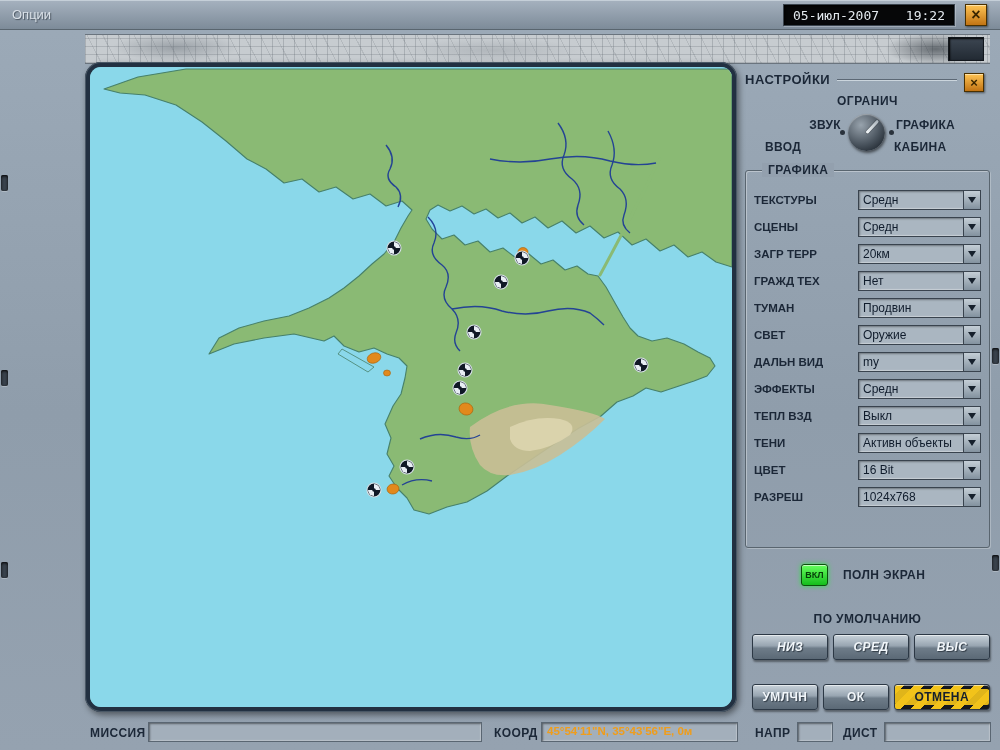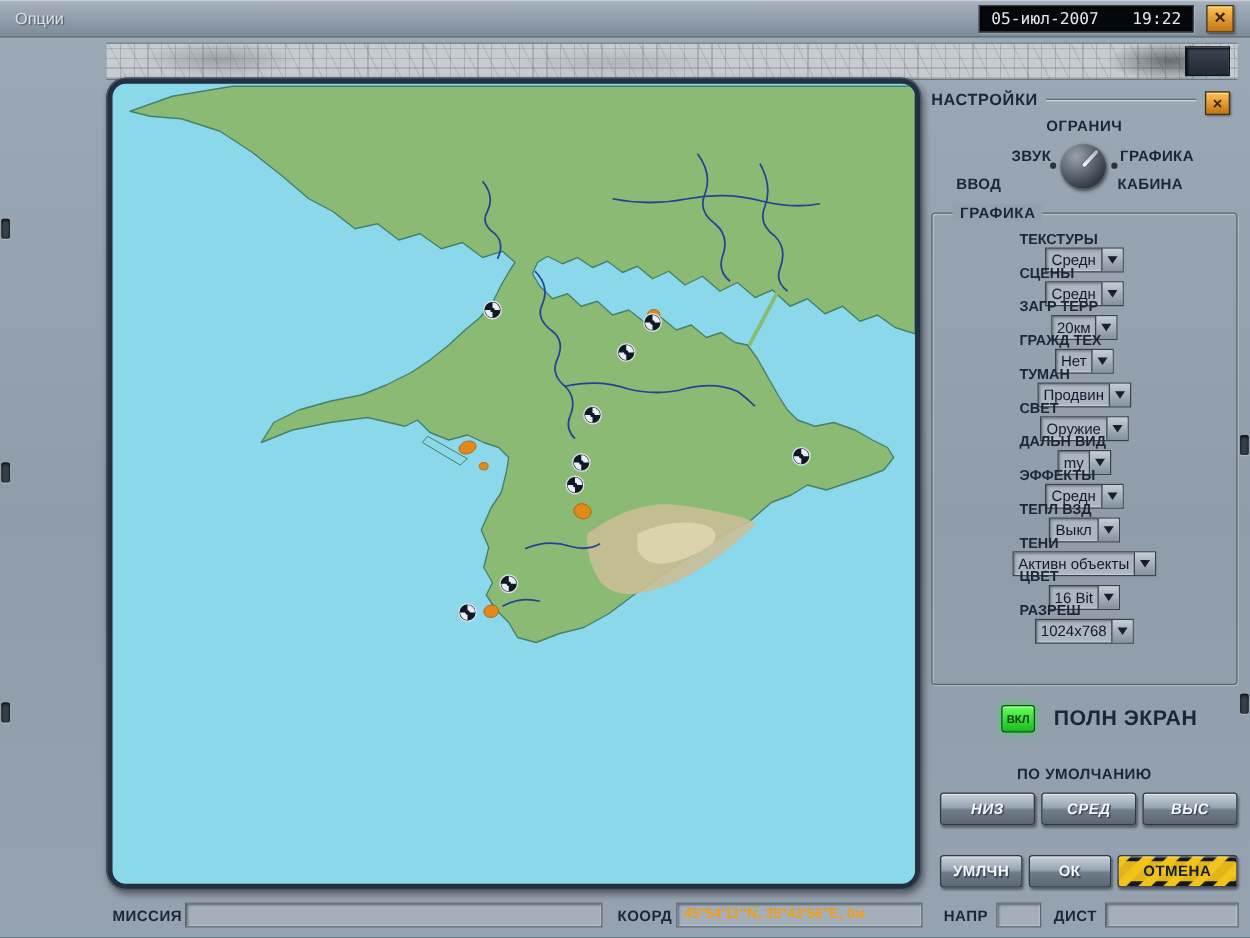--- a/index.html
+++ b/index.html
@@ -74,36 +74,36 @@
     transform:rotate(-137deg);border-radius:2px;box-shadow:0 0 1px #000;}
   .knob-tick{position:absolute;width:5px;height:5px;border-radius:50%;background:#2a323c;}
   .kt-left{left:840px;top:130px;} .kt-right{left:889px;top:130px;}
 
   .groupbox{position:absolute;left:745px;top:170px;width:245px;height:378px;
     border:1px solid #59656f;border-radius:3px;
     box-shadow:inset 1px 1px 0 rgba(255,255,255,.35), 1px 1px 0 rgba(255,255,255,.25);}
   .groupbox-legend{position:absolute;left:16px;top:-8px;background:#93a0ae;padding:0 6px;
     font-size:12px;font-weight:bold;color:#1b2737;letter-spacing:.5px;}
   .g-rows{position:absolute;left:8px;top:15px;right:8px;}
-  .g-row{height:27px;display:flex;align-items:center;flex-direction:column;}
+  .g-row{height:27px;display:flex;align-items:center;}
   .g-label{width:104px;font-size:11.5px;font-weight:bold;color:#1b2737;white-space:nowrap;}
   .dd{flex:1;height:20px;display:flex;border:1px solid #39434e;background:#aab6c1;
     box-shadow:inset 1px 1px 2px rgba(0,0,0,.35), inset -1px -1px 1px rgba(255,255,255,.4);}
   .dd-value{flex:1;font-size:12px;color:#101c2c;padding:2px 4px;white-space:nowrap;overflow:hidden;}
   .dd-btn{width:17px;background:linear-gradient(180deg,#c4ced6,#83929f);
     border-left:1px solid #39434e;display:flex;align-items:center;justify-content:center;}
   .dd-arrow{width:0;height:0;border-left:4px solid transparent;border-right:4px solid transparent;
     border-top:6px solid #16202c;}
 
   .fullscreen-row{position:absolute;left:801px;top:564px;display:flex;align-items:center;gap:15px;}
   .toggle-on{width:27px;height:22px;border-radius:3px;
     background:linear-gradient(180deg,#66ff5e,#15bd1c);border:1px solid #0a520c;
     box-shadow:0 0 5px #35e04a, inset 0 1px 0 #c2ffbe;
     color:#063f08;font-size:9px;font-weight:bold;display:flex;align-items:center;justify-content:center;}
-  .fs-label{font-size:17px;font-weight:bold;color:#1b2737;letter-spacing:.4px;}
+  .fs-label{font-size:12px;font-weight:bold;color:#1b2737;letter-spacing:.4px;}
 
   .defaults-label{position:absolute;left:745px;top:612px;width:245px;text-align:center;
     font-size:12px;font-weight:bold;color:#1b2737;letter-spacing:.4px;}
   .btn-row{position:absolute;left:752px;width:238px;display:flex;gap:5px;}
   .row-defaults{top:634px;font-style:italic;} .row-actions{top:684px;}
   .btn{flex:1;height:26px;border:1px solid #2c3845;border-radius:3px;
     background:linear-gradient(180deg,#c8d2da 0%,#98a5b1 45%,#6e7c89 55%,#5b6976 100%);
     box-shadow:inset 0 1px 0 rgba(255,255,255,.55), 1px 2px 2px rgba(0,0,0,.4);
     color:#f1f6fa;font-weight:bold;font-size:12px;letter-spacing:.4px;
     display:flex;align-items:center;justify-content:center;text-shadow:1px 1px 1px #323c46;}

